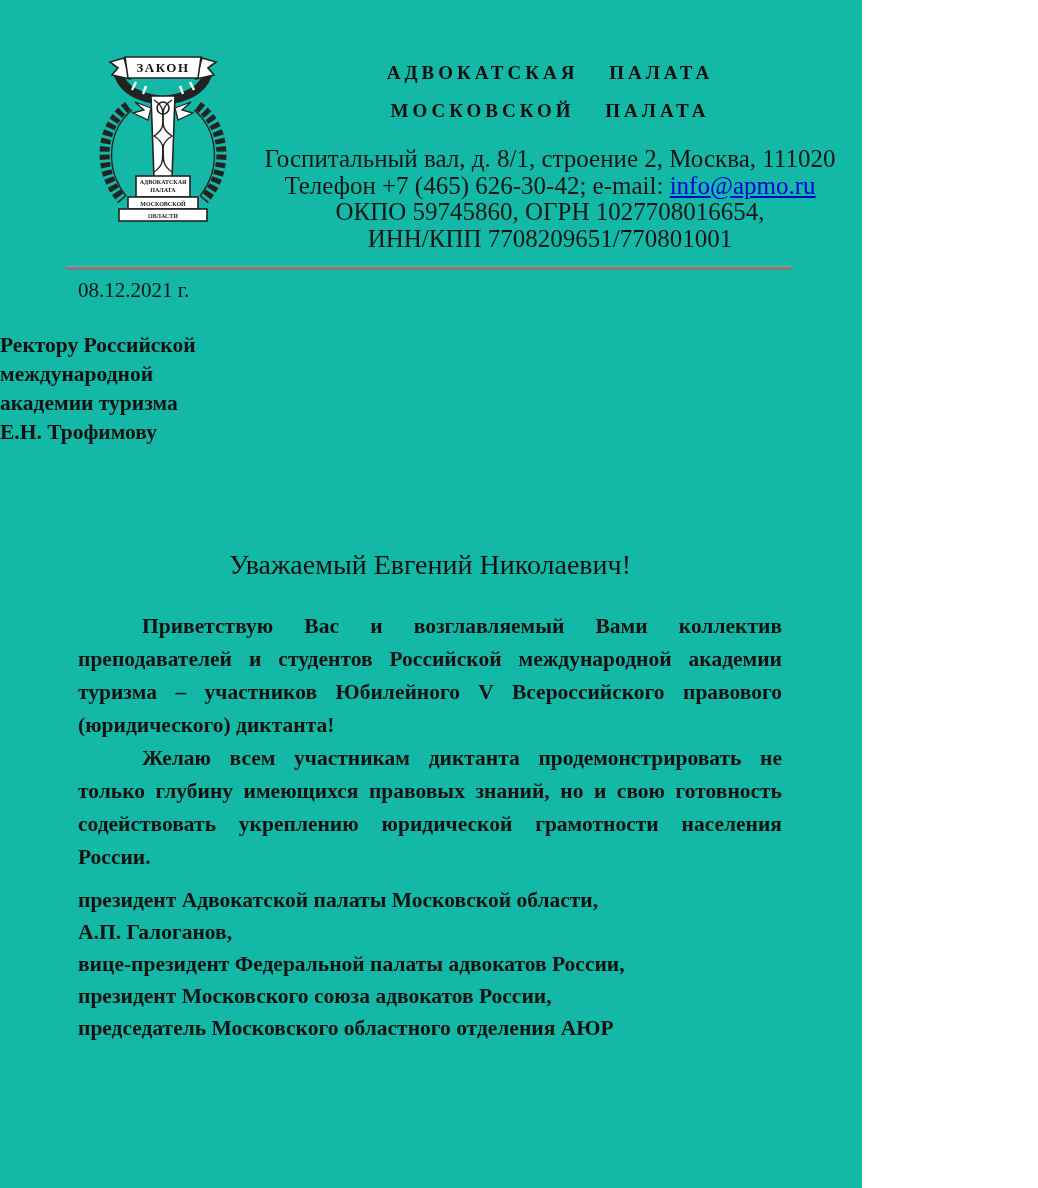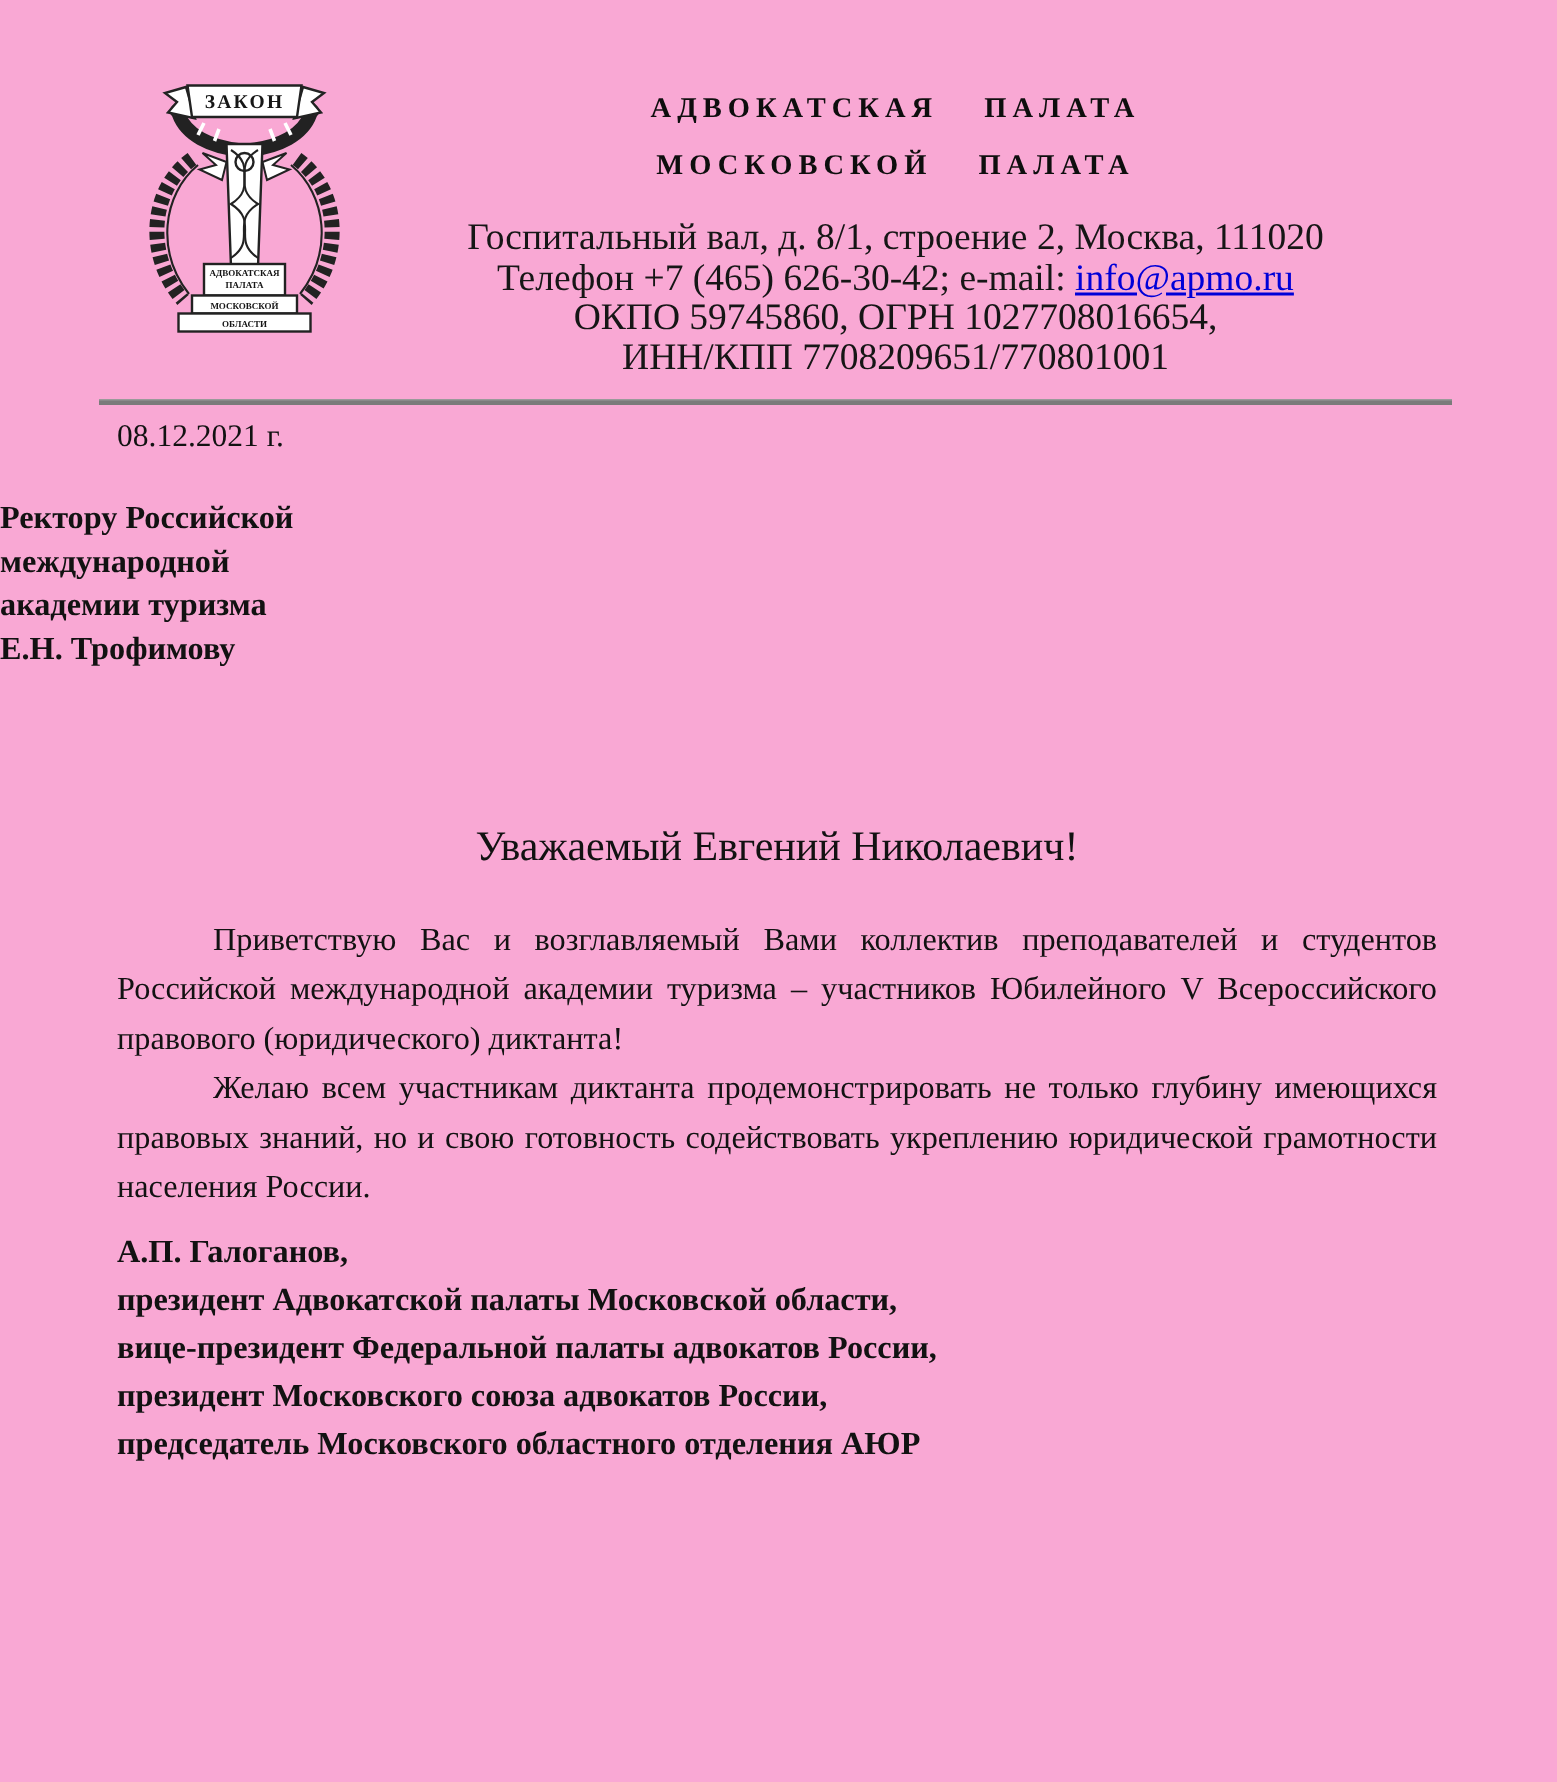--- a/index.html
+++ b/index.html
@@ -3,21 +3,21 @@
 <meta charset="utf-8">
 <style>
   * { margin:0; padding:0; box-sizing:border-box; }
   html,body { background:#ffffff; }
   body {
     width:1038px; height:1188px;
     font-family:"Liberation Serif","DejaVu Serif",serif;
     color:#121212;
     overflow:hidden;
   }
-  .page { width:1038px; height:1188px; background:#f9a8d4; position:relative; }
+  .page { width:862px; height:1188px; background:#14b8a6; position:relative; }
 
   
   .letterhead { display:flex; padding-top:50px; }
   .logo { flex:none; width:150px; margin-left:88px; }
   .logo svg { display:block; }
   .head-text { width:718px; text-align:center; }
   .org-title {
     margin-top:4px;
     font-size:19px; font-weight:bold;
     letter-spacing:4px; word-spacing:22px;
@@ -41,21 +41,21 @@
     margin:28px 84px 0 0;
     font-weight:bold;
     font-size:21.5px; line-height:29px;
   }
 
   
   .salutation { margin:102px 80px 0 78px; text-align:center; font-size:28px; }
   .body-par {
     margin:0 80px 0 78px;
     font-size:21.5px; line-height:33px;
-    text-align:justify; text-indent:64px;
+    text-align:justify; text-indent:64px;font-weight:bold;
   }
   .body-par.first { margin-top:29px; }
 
   
   .signature {
     margin:10px 0 0 78px;
     font-weight:bold; font-size:21.5px; line-height:32px;
   }
 </style>
 </head>
@@ -140,20 +140,20 @@
     <div>академии туризма</div>
     <div>Е.Н. Трофимову</div>
   </div>
 
   <p class="salutation">Уважаемый Евгений Николаевич!</p>
 
   <p class="body-par first">Приветствую Вас и возглавляемый Вами коллектив преподавателей и студентов Российской международной академии туризма – участников Юби­лейного V Всероссийского правового (юридического) диктанта!</p>
   <p class="body-par">Желаю всем участникам диктанта продемонстрировать не только глубину имеющихся правовых знаний, но и свою готовность содействовать укреплению юридической грамотности населения России.</p>
 
   <div class="signature">
+    <div>президент Адвокатской палаты Московской области,</div>
     <div>А.П. Галоганов,</div>
-    <div>президент Адвокатской палаты Московской области,</div>
     <div>вице-президент Федеральной палаты адвокатов России,</div>
     <div>президент Московского союза адвокатов России,</div>
     <div>председатель Московского областного отделения АЮР</div>
   </div>
 
 </div>
 
 </body></html>

